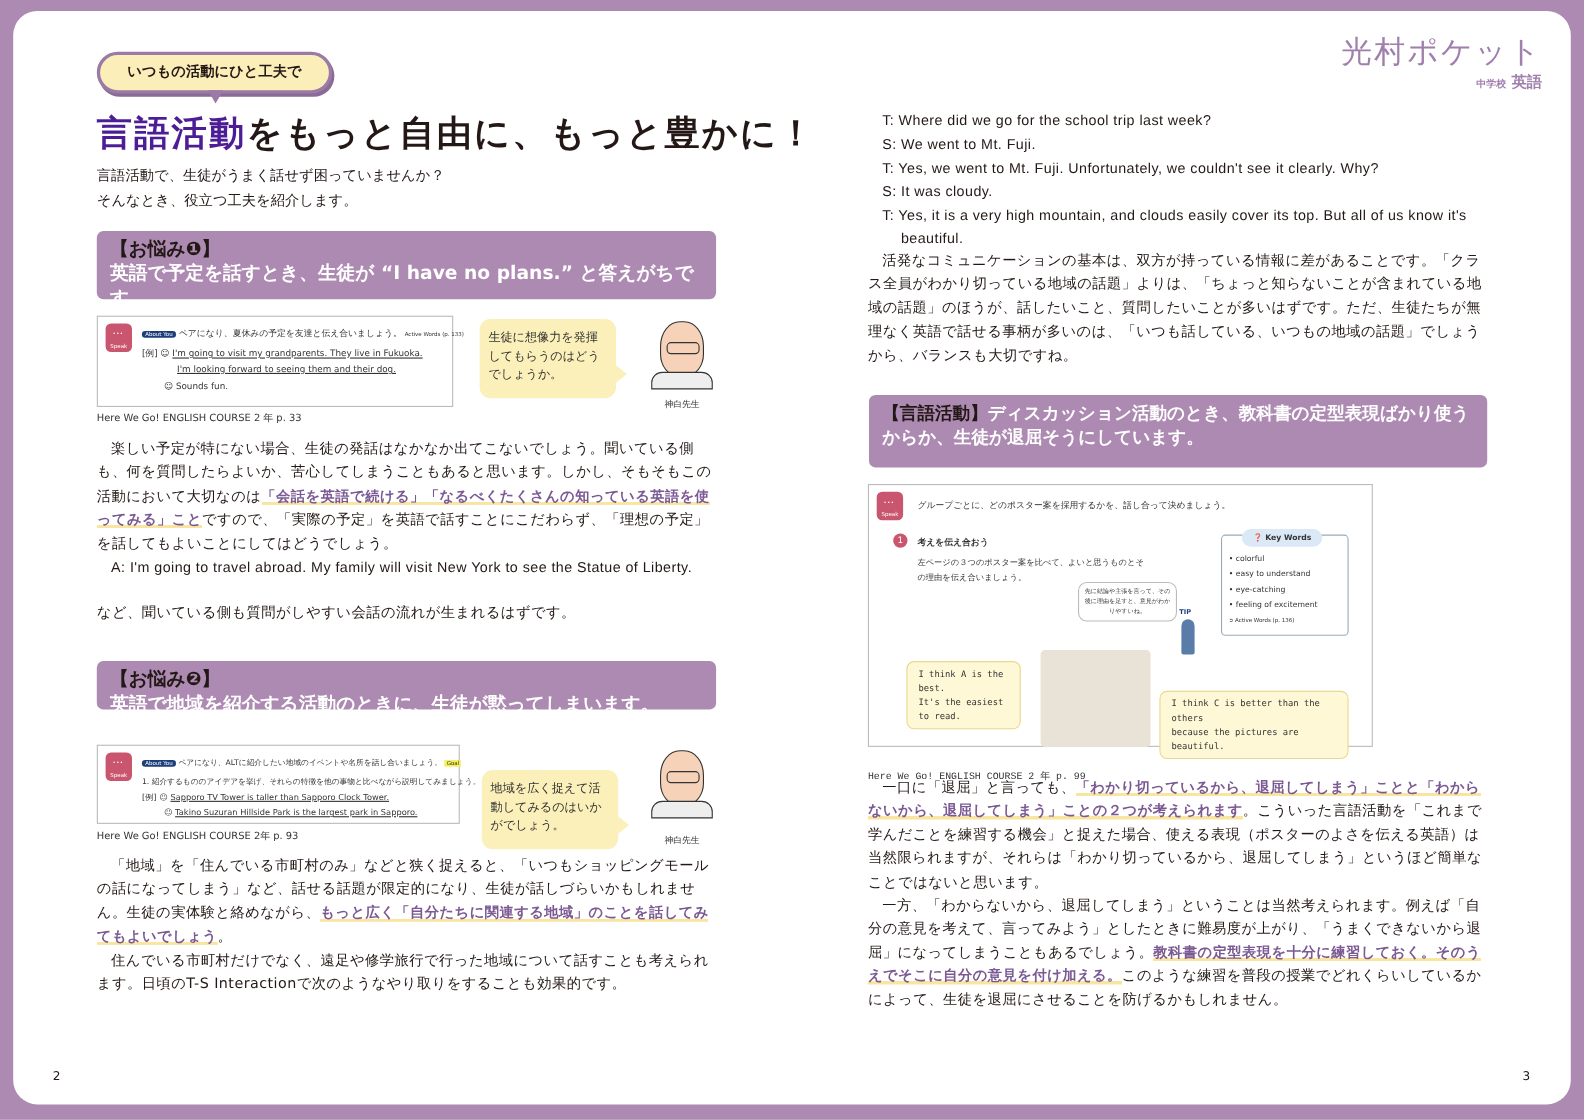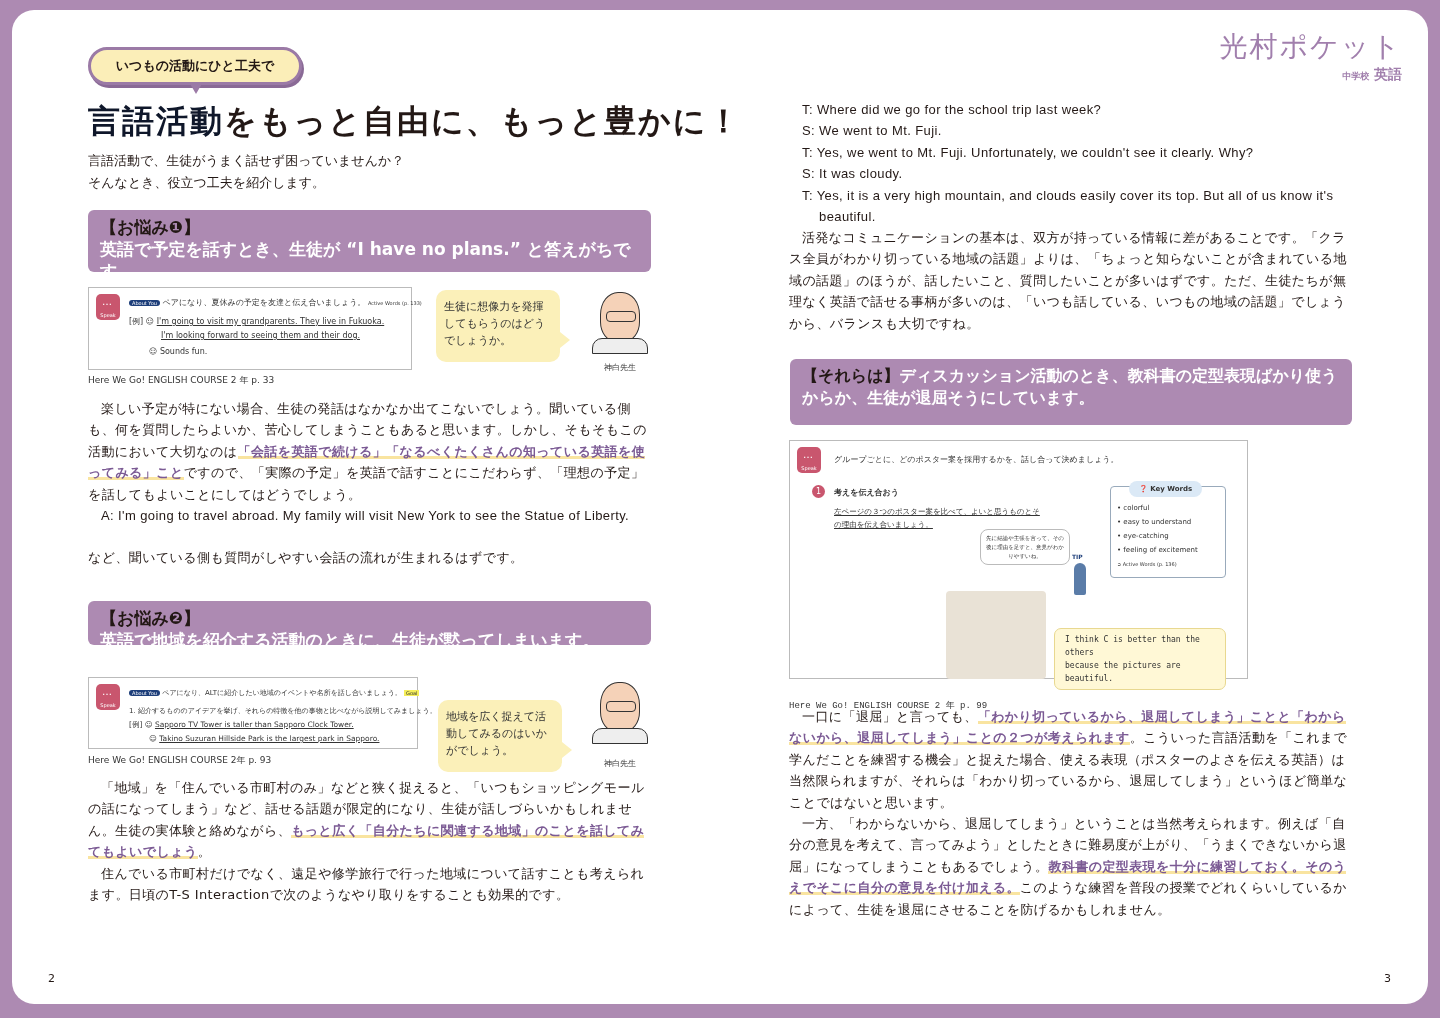--- a/index.html
+++ b/index.html
@@ -3,21 +3,21 @@
 <meta charset="utf-8">
 <style>
   * { box-sizing: border-box; margin: 0; padding: 0; }
   html, body { width: 1440px; height: 1018px; overflow: hidden; }
   body { background: #ad8ab2; font-family: "DejaVu Sans", "Liberation Sans", sans-serif; color: #231815; position: relative; }
   .sheet { position: absolute; left: 12px; top: 10px; width: 1416px; height: 994px; background: #fff; border-radius: 22px; }
   .abs { position: absolute; }
   .bubble-tag { left: 88px; top: 47px; width: 214px; height: 38px; background: #fbeeb8; border: 3px solid #9b7aa6; border-radius: 20px; box-shadow: 2px 3px 0 #8a6a96; font-size: 13px; font-weight: bold; text-align: center; line-height: 32px; }
   .bubble-tag::after { content: ""; position: absolute; left: 98px; bottom: -12px; border-left: 7px solid transparent; border-right: 7px solid transparent; border-top: 12px solid #9b7aa6; }
   .main-title { left: 88px; top: 100px; font-size: 32px; font-weight: bold; letter-spacing: 2px; white-space: nowrap; }
-  .main-title .accent { color: #0f172a; }
+  .main-title .accent { color: #4c1d95; }
   .intro { left: 88px; top: 150px; font-size: 13px; line-height: 22px; }
   .worry { background: #ad8ab2; color: #fff; border-radius: 6px; font-weight: bold; padding: 6px 12px; font-size: 17px; line-height: 22px; }
   .worry .tag { color: #231815; }
   .worry1 { left: 88px; top: 210px; width: 563px; height: 62px; }
   .worry2 { left: 88px; top: 601px; width: 563px; height: 44px; }
   .worry3 { left: 790px; top: 359px; width: 562px; height: 66px; font-size: 16px; }
   .excerpt { border: 1px solid #bbb; background: #fff; font-size: 8px; color: #333; }
   .speak-icon { position: absolute; left: 7px; top: 6px; width: 24px; height: 26px; background: #c9566e; border-radius: 5px; color: #fff; font-size: 5px; text-align: center; padding-top: 18px; }
   .speak-icon::before { content: "\2026"; position: absolute; left: 6px; top: 2px; font-size: 10px; }
   .caption { font-size: 9px; color: #333; }
@@ -112,39 +112,43 @@
 
 <div class="abs body-text" style="left:802px;top:99px;width:560px;font-family:'Liberation Sans',sans-serif;">
   <div>T: Where did we go for the school trip last week?</div>
   <div>S: We went to Mt. Fuji.</div>
   <div>T: Yes, we went to Mt. Fuji.  Unfortunately, we couldn't see it clearly.  Why?</div>
   <div>S: It was cloudy.</div>
   <div style="padding-left:17px;text-indent:-17px;">T: Yes, it is a very high mountain, and clouds easily cover its top.  But all of us know it's beautiful.</div>
 </div>
 <div class="abs body-text" style="left:789px;top:227px;width:563px;text-indent:13px;">活発なコミュニケーションの基本は、双方が持っている情報に差があることです。「クラス全員がわかり切っている地域の話題」よりは、「ちょっと知らないことが含まれている地域の話題」のほうが、話したいこと、質問したいことが多いはずです。ただ、生徒たちが無理なく英語で話せる事柄が多いのは、「いつも話している、いつもの地域の話題」でしょうから、バランスも大切ですね。</div>
 
-<div class="abs worry worry3"><span class="tag">【それらは】</span><span>ディスカッション活動のとき、教科書の定型表現ばかり使うからか、生徒が退屈そうにしています。</span></div>
+<div class="abs worry worry3"><span class="tag">【言語活動】</span><span>ディスカッション活動のとき、教科書の定型表現ばかり使うからか、生徒が退屈そうにしています。</span></div>
 
 <div class="abs excerpt" style="left:789px;top:440px;width:459px;height:239px;">
   <div class="speak-icon"><span>Speak</span></div>
   <div class="abs" style="left:44px;top:13px;font-size:8px;">グループごとに、どのポスター案を採用するかを、話し合って決めましょう。</div>
   <div class="abs" style="left:22px;top:44px;width:13px;height:13px;border-radius:50%;background:#c9566e;color:#fff;font-size:8px;text-align:center;line-height:13px;">1</div>
   <div class="abs" style="left:44px;top:46px;font-size:8px;font-weight:bold;">考えを伝え合おう</div>
-  <div class="abs" style="left:44px;top:64px;width:210px;font-size:7.5px;line-height:13px;text-decoration:underline;">左ページの３つのポスター案を比べて、よいと思うものとその理由を伝え合いましょう。</div>
+  <div class="abs" style="left:44px;top:64px;width:210px;font-size:7.5px;line-height:13px;">左ページの３つのポスター案を比べて、よいと思うものとその理由を伝え合いましょう。</div>
   <div class="abs" style="left:190px;top:88px;width:90px;height:36px;border:1px solid #bbb;border-radius:8px;font-size:5.5px;line-height:9px;padding:4px 5px;text-align:center;">先に結論や主張を言って、その後に理由を足すと、意見がわかりやすいね。</div>
   <div class="abs" style="left:282px;top:112px;font-size:6px;font-weight:bold;color:#1d3e7a;">TIP</div>
   <div class="abs" style="left:284px;top:122px;width:12px;height:32px;background:#5a7ca8;border-radius:6px 6px 2px 2px;"></div>
   <div class="abs kw">
     <div class="kw-head">❓ <span>Key Words</span></div>
     <div>• <span>colorful</span></div>
     <div>• <span>easy to understand</span></div>
     <div>• <span>eye-catching</span></div>
     <div>• <span>feeling of excitement</span></div>
     <div style="font-size:5px;">➲ <span>Active Words (p. 136)</span></div>
   </div>
+  <div class="abs mini-speech" style="left:34px;top:160px;width:104px;">
+      <div>I think A is the best.</div>
+      <div>It's the easiest to read.</div>
+    </div>
   <div class="abs ill" style="left:156px;top:150px;width:100px;height:88px;"></div>
   <div class="abs mini-speech" style="left:264px;top:187px;width:172px;">
       <div>I think C is better than the others</div>
       <div>because the pictures are beautiful.</div>
     </div>
 </div>
 <div class="abs caption" style="left:789px;top:699px;font-family:Liberation Mono, monospace;">Here We Go!  ENGLISH COURSE 2 年 p. 99</div>
 
 <div class="abs body-text" style="left:789px;top:706px;width:563px;text-indent:13px;"><span>一口に「退屈」と言っても、</span><span class="hl">「わかり切っているから、退屈してしまう」ことと「わからないから、退屈してしまう」ことの２つが考えられます</span><span>。こういった言語活動を「これまで学んだことを練習する機会」と捉えた場合、使える表現（ポスターのよさを伝える英語）は当然限られますが、それらは「わかり切っているから、退屈してしまう」というほど簡単なことではないと思います。</span></div>
 <div class="abs body-text" style="left:789px;top:813px;width:563px;text-indent:13px;"><span>一方、「わからないから、退屈してしまう」ということは当然考えられます。例えば「自分の意見を考えて、言ってみよう」としたときに難易度が上がり、「うまくできないから退屈」になってしまうこともあるでしょう。</span><span class="hl">教科書の定型表現を十分に練習しておく。そのうえでそこに自分の意見を付け加える。</span><span>このような練習を普段の授業でどれくらいしているかによって、生徒を退屈にさせることを防げるかもしれません。</span></div>

